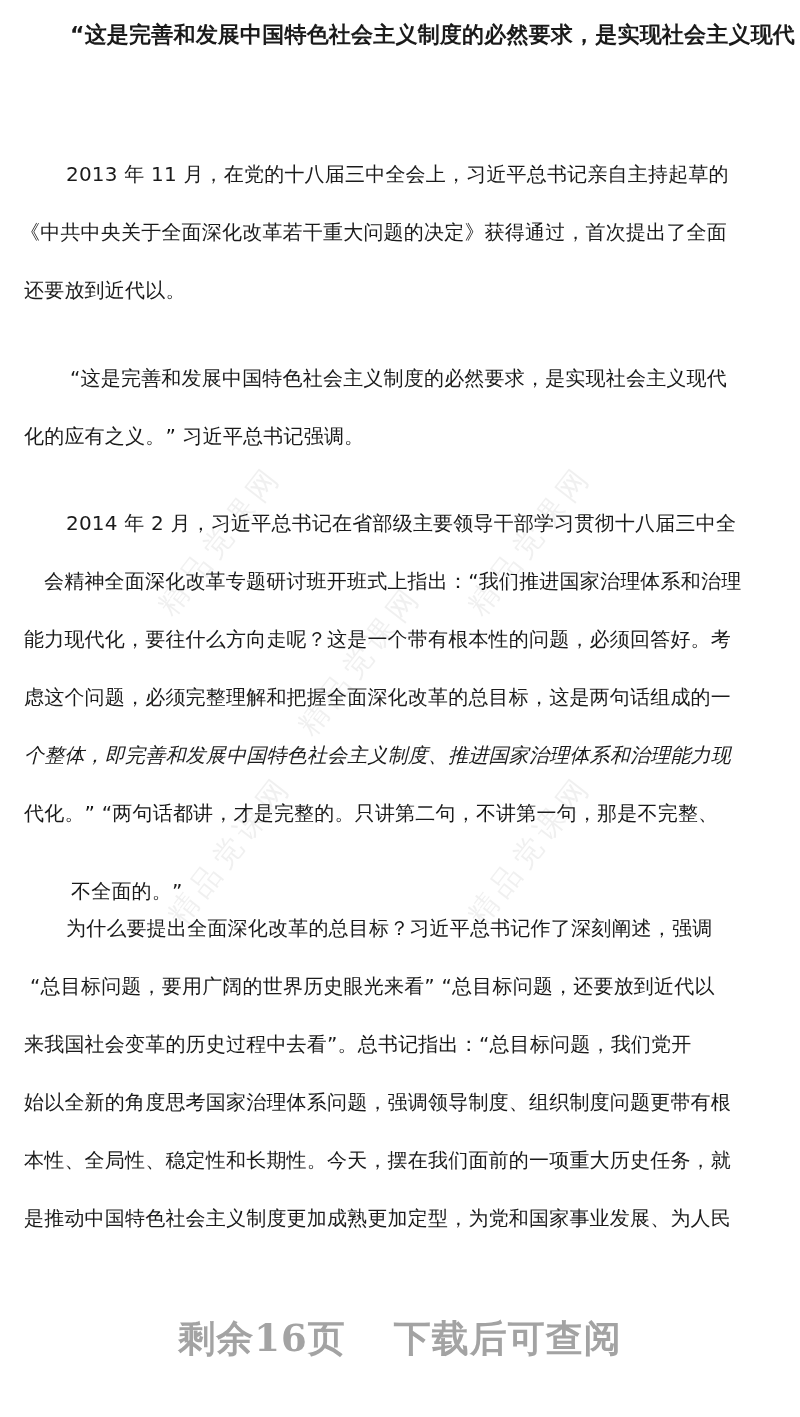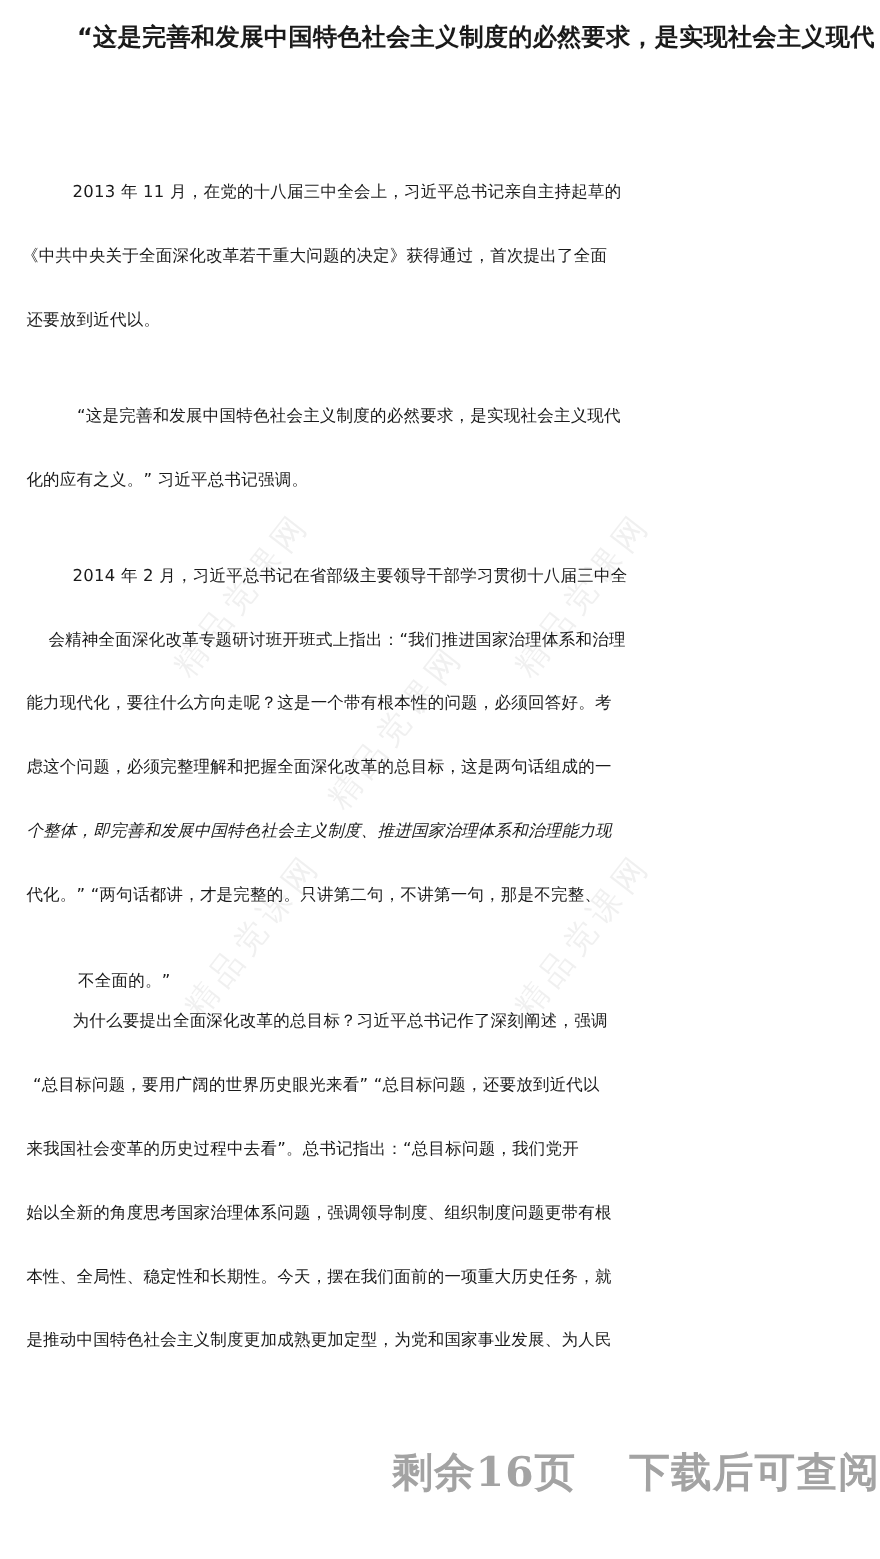--- a/index.html
+++ b/index.html
@@ -6,21 +6,21 @@
     body { width: 800px; height: 1417px; position: relative; overflow: hidden; }
     .page {
       position: absolute; left: 0; top: 0; width: 800px; height: 1417px;
       font-family: "DejaVu Sans", "Liberation Sans", sans-serif;
       color: #1a1a1a;
     }
     .line {
       position: absolute;
       left: 24px;
       width: 756px;
-      font-size: 15px;
+      font-size: 20px;
       line-height: 28px;
       white-space: nowrap;
       letter-spacing: 0.2px;
     }
     .line.indent { left: 66px; width: 714px; }
     .line.bold { font-weight: bold; font-size: 22px; }
     .watermark {
       position: absolute;
       font-family: "DejaVu Sans", sans-serif;
       font-size: 30px;
@@ -28,21 +28,21 @@
       transform: rotate(-52deg);
       transform-origin: center center;
       white-space: nowrap;
       letter-spacing: 6px;
       pointer-events: none;
     }
     .footer {
       position: absolute;
       left: 0; width: 800px;
       top: 1314px;
-      text-align: right;
+      text-align: center;
       font-family: "DejaVu Serif", "Liberation Serif", serif;
       font-weight: bold;
       font-size: 37px;
       color: #a3a3a3;
       letter-spacing: 1px;
     }
     .footer span { display: inline-block; }
     .footer .gap { width: 48px; }
   </style>
 </head>

